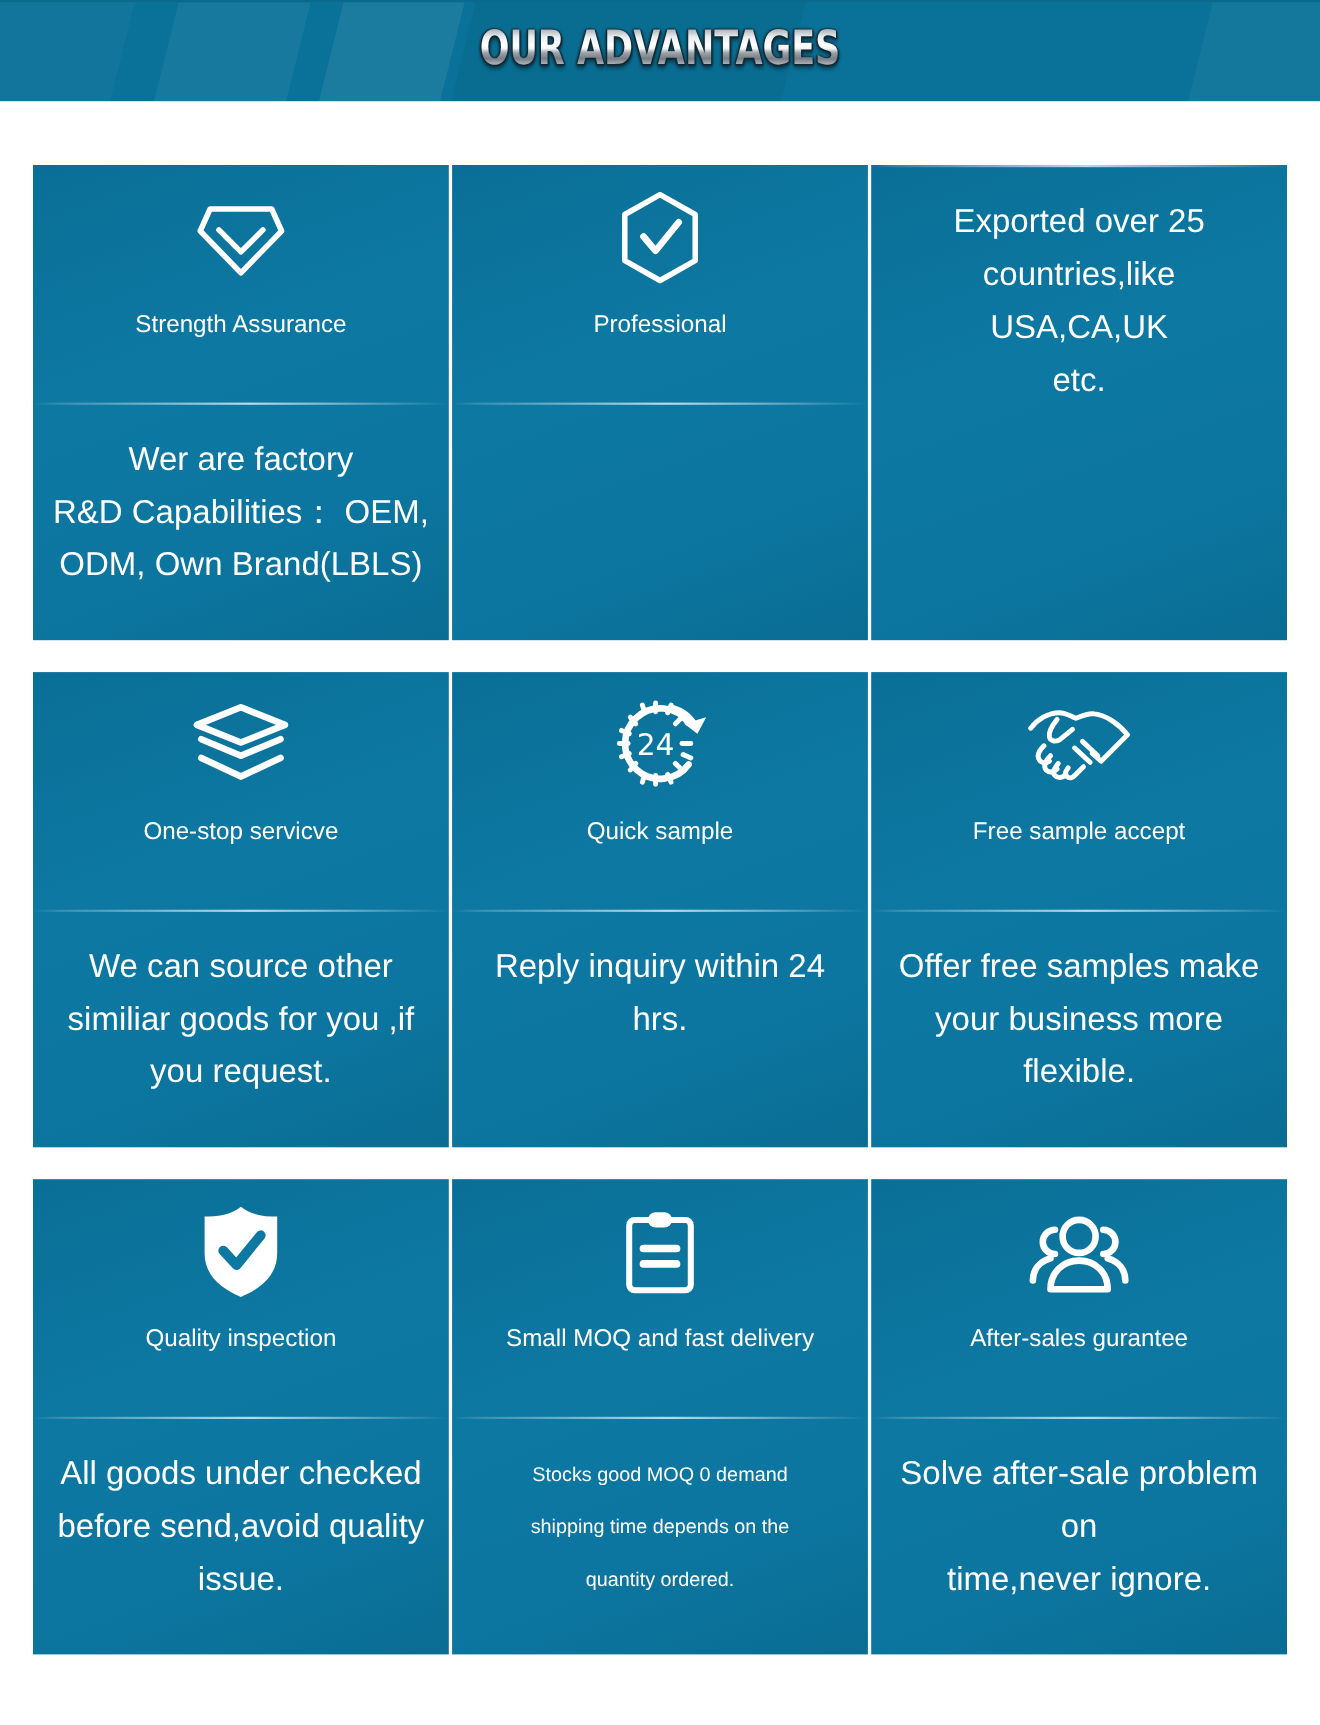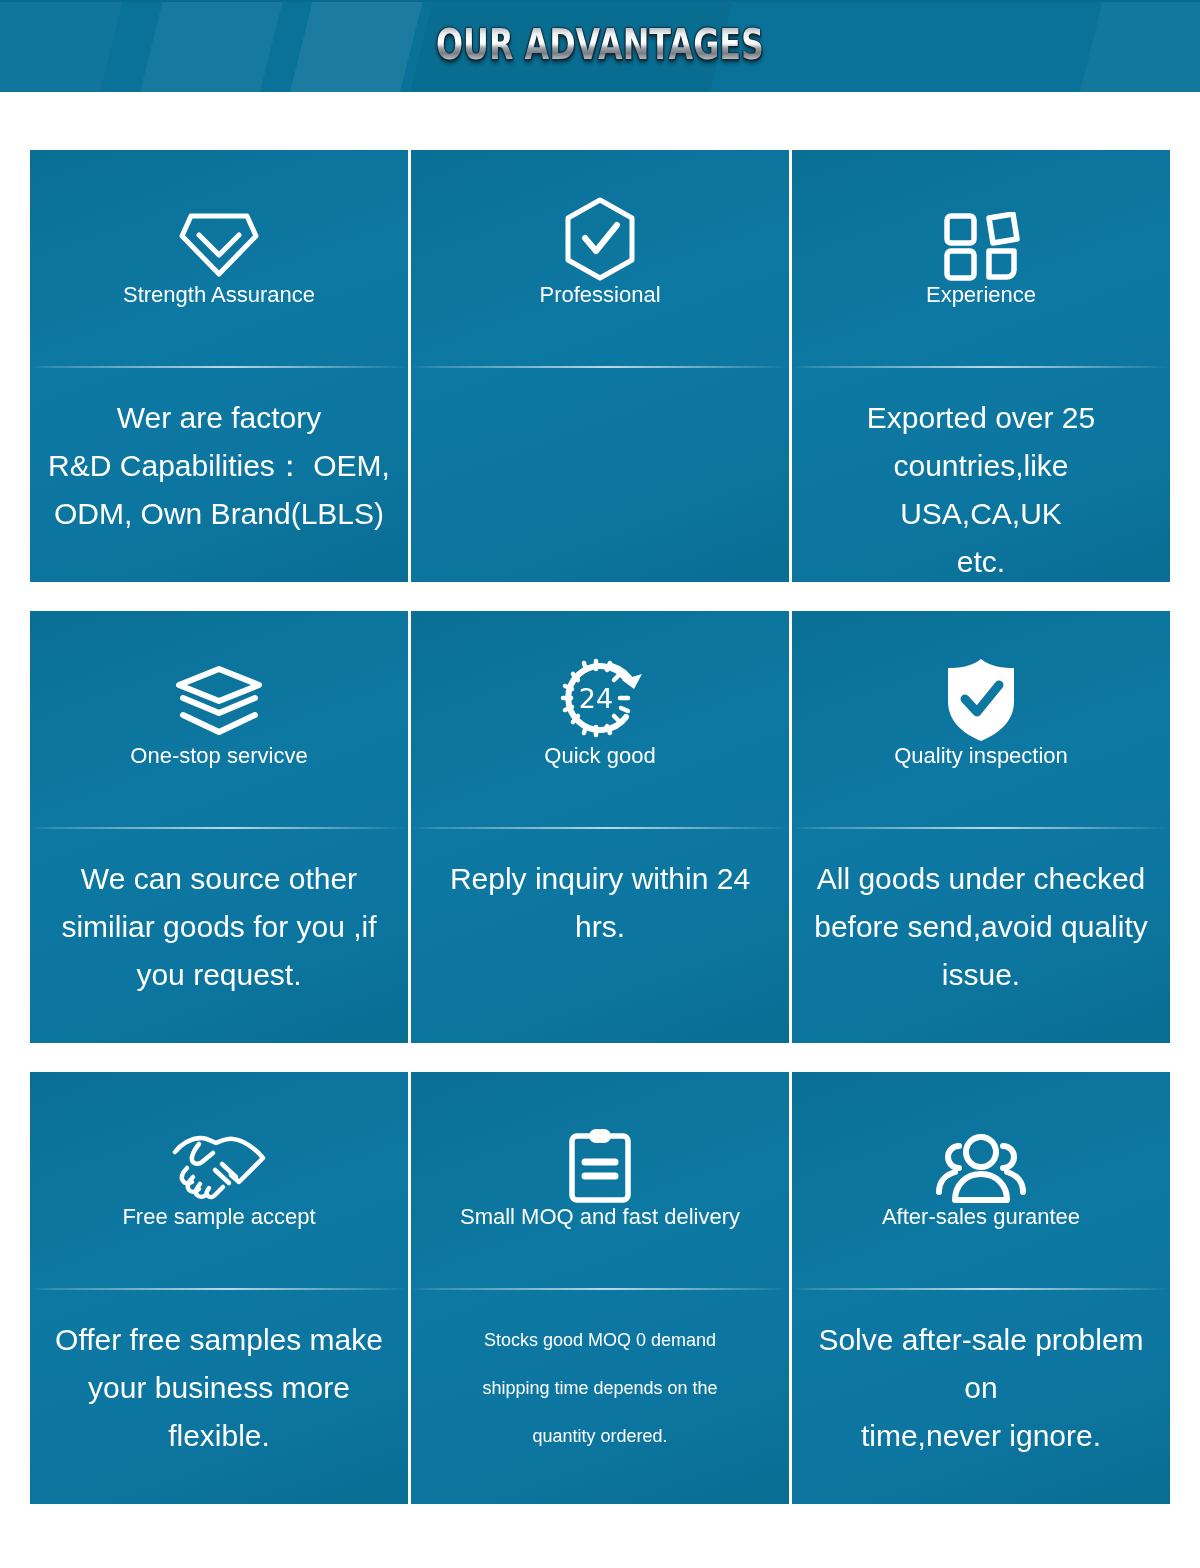--- a/index.html
+++ b/index.html
@@ -92,21 +92,21 @@
   .card-top {
     height: 216px;
     display: flex;
     flex-direction: column;
     align-items: center;
     justify-content: flex-start;
   }
   .icon-wrap {
     height: 132px;
     display: flex;
-    align-items: flex-end;
+    align-items: center;
     justify-content: center;
   }
   .icon-wrap svg { display: block; }
   .card-title {
     color: #ffffff;
     font-size: 22px;
     line-height: 26px;
     text-align: center;
     padding: 0 8px;
     white-space: nowrap;
@@ -169,31 +169,20 @@
           <path d="M40 4 L72 22 V64 L40 82 L8 64 V22 Z"></path>
           <path d="M25 42 L36 55 L57 29" stroke-width="6"></path>
         </svg>
       </div>
       <div class="card-title">Professional</div>
     </div>
     <div class="divider"></div>
   </div>
 
   <div class="card">
-    <div class="card-top">
-      <div class="icon-wrap">
-        <svg width="78" height="70" viewBox="0 0 78 70" fill="none" stroke="#ffffff" stroke-width="5.5" stroke-linejoin="round" stroke-linecap="round">
-          <rect x="5" y="4" width="27" height="27" rx="4"></rect>
-          <path d="M47 6 L71 2 L75 27 L51 31 Z"></path>
-          <rect x="5" y="39" width="27" height="27" rx="4"></rect>
-          <path d="M47 39 H72 V58 a7 7 0 0 1 -7 7 H47 Z"></path>
-        </svg>
-      </div>
-      <div class="card-title">Experience</div>
-    </div>
     <div class="divider"></div>
     <div class="card-body" style="white-space:pre-line">Exported over 25
 countries,like USA,CA,UK
 etc.</div>
   </div>
 
   <div class="card">
     <div class="card-top">
       <div class="icon-wrap">
         <svg width="92" height="80" viewBox="0 0 92 80" fill="none" stroke="#ffffff" stroke-width="6" stroke-linejoin="round" stroke-linecap="round">
@@ -234,41 +223,24 @@
             <path d="M53 15 L56 8"></path>
             <path d="M30 78 L32 71"></path>
           </g>
 
           <path d="M58 11 A34 34 0 0 1 79 29" stroke-width="6"></path>
           <path d="M88 19 L80 34 L68 25 Z" fill="#ffffff" stroke="none"></path>
 
           <text x="42" y="53" font-family="DejaVu Sans, sans-serif" font-size="27" fill="#ffffff" stroke="none" text-anchor="middle">24</text>
         </svg>
       </div>
-      <div class="card-title">Quick good</div>
+      <div class="card-title">Quick sample</div>
     </div>
     <div class="divider"></div>
     <div class="card-body" style="white-space:pre-line">Reply inquiry within 24 hrs.</div>
-  </div>
-
-  <div class="card">
-    <div class="card-top">
-      <div class="icon-wrap">
-        <svg width="72" height="86" viewBox="0 0 72 86" fill="none">
-          <path d="M36 2 C46 10 58 11 69 11 V44 C69 64 55 76 36 84 C17 76 3 64 3 44 V11
-                   C14 11 26 10 36 2 Z" fill="#ffffff"></path>
-          <path d="M20 42 L32 55 L54 28" fill="none" stroke="#0d78a2" stroke-width="9" stroke-linejoin="round" stroke-linecap="round"></path>
-        </svg>
-      </div>
-      <div class="card-title">Quality inspection</div>
-    </div>
-    <div class="divider"></div>
-    <div class="card-body" style="white-space:pre-line">All goods under checked
-before send,avoid quality
-issue.</div>
   </div>
 
   <div class="card">
     <div class="card-top">
       <div class="icon-wrap">
         <svg width="100" height="74" viewBox="0 0 100 74" fill="none" stroke="#ffffff" stroke-width="4.5" stroke-linejoin="round" stroke-linecap="round">
           <path d="M6 22 C12 14 22 8 32 8 C38 8 42 11 47 13 C52 11 58 8 64 9 C74 10 86 18 94 28
                    L70 52 L62 45"></path>
           <path d="M30 14 C26 19 22 25 23 30 C24 34 29 35 33 32 L44 23"></path>
           <path d="M18 38 C14 42 11 47 14 51 C16 54 20 54 23 52"></path>
@@ -282,20 +254,37 @@
       <div class="card-title">Free sample accept</div>
     </div>
     <div class="divider"></div>
     <div class="card-body" style="white-space:pre-line">Offer free samples make
 your business more flexible.</div>
   </div>
 
   <div class="card">
     <div class="card-top">
       <div class="icon-wrap">
+        <svg width="72" height="86" viewBox="0 0 72 86" fill="none">
+          <path d="M36 2 C46 10 58 11 69 11 V44 C69 64 55 76 36 84 C17 76 3 64 3 44 V11
+                   C14 11 26 10 36 2 Z" fill="#ffffff"></path>
+          <path d="M20 42 L32 55 L54 28" fill="none" stroke="#0d78a2" stroke-width="9" stroke-linejoin="round" stroke-linecap="round"></path>
+        </svg>
+      </div>
+      <div class="card-title">Quality inspection</div>
+    </div>
+    <div class="divider"></div>
+    <div class="card-body" style="white-space:pre-line">All goods under checked
+before send,avoid quality
+issue.</div>
+  </div>
+
+  <div class="card">
+    <div class="card-top">
+      <div class="icon-wrap">
         <svg width="66" height="78" viewBox="0 0 66 78" fill="none" stroke="#ffffff" stroke-width="5.5" stroke-linejoin="round" stroke-linecap="round">
           <path d="M22 10 H10 a5 5 0 0 0 -5 5 V69 a5 5 0 0 0 5 5 H56 a5 5 0 0 0 5 -5 V15 a5 5 0 0 0 -5 -5 H44"></path>
           <rect x="22" y="3" width="22" height="14" rx="7" fill="#ffffff" stroke="none"></rect>
           <path d="M18 36 H48" stroke-width="7"></path>
           <path d="M18 50 H48" stroke-width="7"></path>
         </svg>
       </div>
       <div class="card-title">Small MOQ and fast delivery</div>
     </div>
     <div class="divider"></div>

